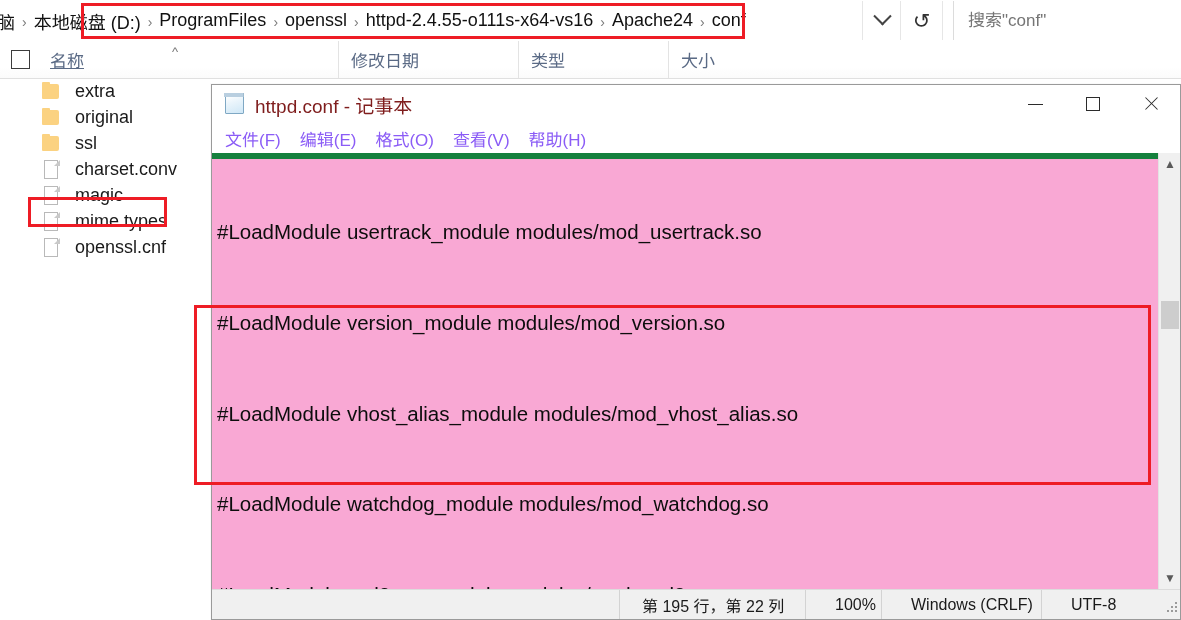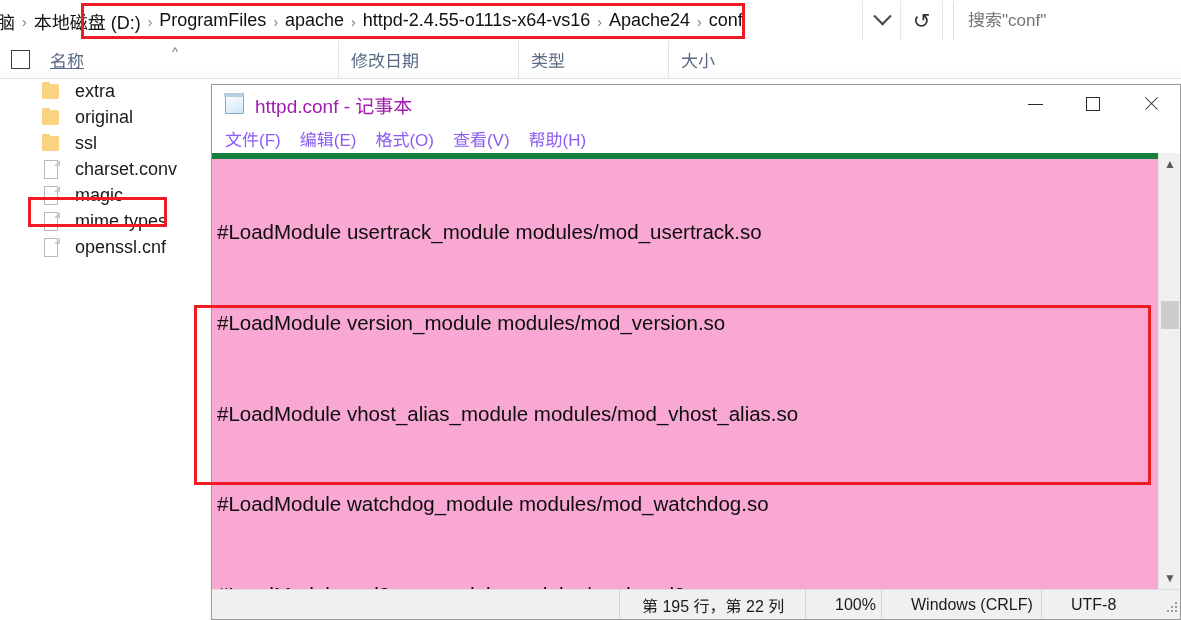--- a/index.html
+++ b/index.html
@@ -259,21 +259,21 @@
   .np-icon::after {
     content: "";
     position: absolute;
     left: 0px; top: 0px;
     width: 19px; height: 4px;
     background: #b9cfe0;
     box-shadow: 1px 0 0 #9fbcd0;
   }
   .np-title-text {
     font-size: 19px;
-    color: #a21caf;
+    color: #7f1d1d;
     letter-spacing: 0;
   }
   .np-winbtns {
     position: absolute;
     right: 0; top: 0;
     height: 38px;
     display: flex;
   }
   .wbtn {
     width: 58px; height: 38px;
@@ -421,21 +421,21 @@
 <div id="explorer">
 
   <div class="addr-bar">
     <div class="crumbs">
       <span class="crumb">脑</span>
       <span class="sep">›</span>
       <span class="crumb">本地磁盘 (D:)</span>
       <span class="sep">›</span>
       <span class="crumb">ProgramFiles</span>
       <span class="sep">›</span>
-      <span class="crumb">apache</span>
+      <span class="crumb">openssl</span>
       <span class="sep">›</span>
       <span class="crumb">httpd-2.4.55-o111s-x64-vs16</span>
       <span class="sep">›</span>
       <span class="crumb">Apache24</span>
       <span class="sep">›</span>
       <span class="crumb">conf</span>
     </div>
 
     <div class="addr-redbox"></div>
 

